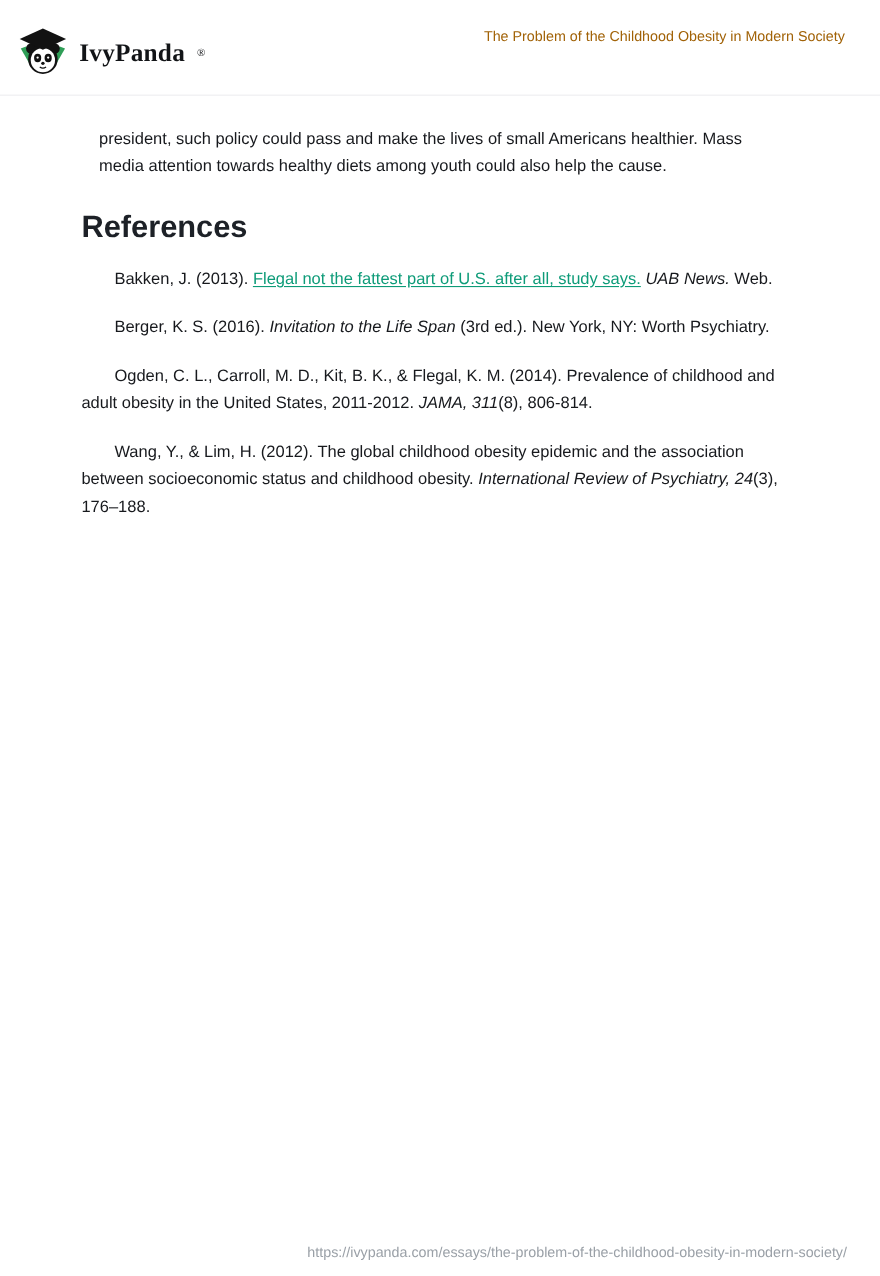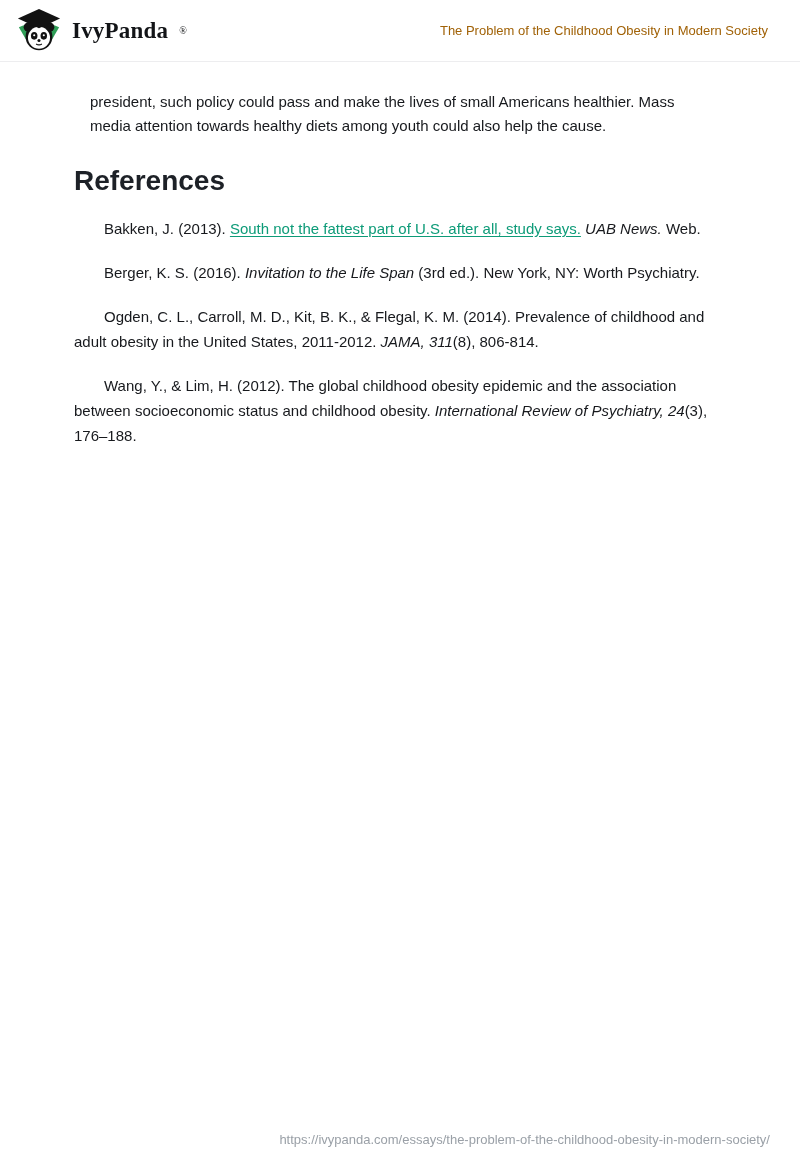--- a/index.html
+++ b/index.html
@@ -10,25 +10,26 @@
     position: relative;
     width: 800px;
     height: 1160px;
     background: #ffffff;
     overflow: hidden;
   }
 
   
   .header {
     display: flex;
-    align-items: center;
+    align-items: flex-start;
     justify-content: space-between;
     height: 62px;
     padding: 0 32px 0 16px;
     border-bottom: 1px solid #ededef;
+    margin-top: 25px;
   }
   .brand {
     display: flex;
     align-items: center;
     gap: 10px;
     cursor: pointer;
   }
   .logo { width: 46px; height: 46px; display: inline-flex; }
   .logo svg { width: 100%; height: 100%; }
   .brand-name {
@@ -128,21 +129,21 @@
     </div>
     <div class="doc-title">The Problem of the Childhood Obesity in Modern Society</div>
   </header>
 
   <main class="content">
     <p class="body-text">president, such policy could pass and make the lives of small Americans healthier. Mass media attention towards healthy diets among youth could also help the cause.</p>
 
     <h1 class="refs-heading">References</h1>
 
     <div id="references-list">
-        <p class="ref"><span class="">Bakken, J. (2013). </span><a href="#" class="ref-link">South not the fattest part of U.S. after all, study says.</a><span class=""> </span><span class="italic">UAB News.</span><span class=""> Web.</span></p>
+        <p class="ref"><span class="">Bakken, J. (2013). </span><a href="#" class="ref-link">Flegal not the fattest part of U.S. after all, study says.</a><span class=""> </span><span class="italic">UAB News.</span><span class=""> Web.</span></p>
         <p class="ref"><span class="">Berger, K. S. (2016). </span><span class="italic">Invitation to the Life Span</span><span class=""> (3rd ed.). New York, NY: Worth Psychiatry.</span></p>
         <p class="ref"><span class="">Ogden, C. L., Carroll, M. D., Kit, B. K., &amp; Flegal, K. M. (2014). Prevalence of childhood and adult obesity in the United States, 2011-2012. </span><span class="italic">JAMA, 311</span><span class="">(8), 806-814.</span></p>
         <p class="ref"><span class="">Wang, Y., &amp; Lim, H. (2012). The global childhood obesity epidemic and the association between socioeconomic status and childhood obesity. </span><span class="italic">International Review of Psychiatry, 24</span><span class="">(3), 176–188.</span></p>
       </div>
   </main>
 
   <footer class="footer">
     <span class="footer-url">https://ivypanda.com/essays/the-problem-of-the-childhood-obesity-in-modern-society/</span>
   </footer>
 

